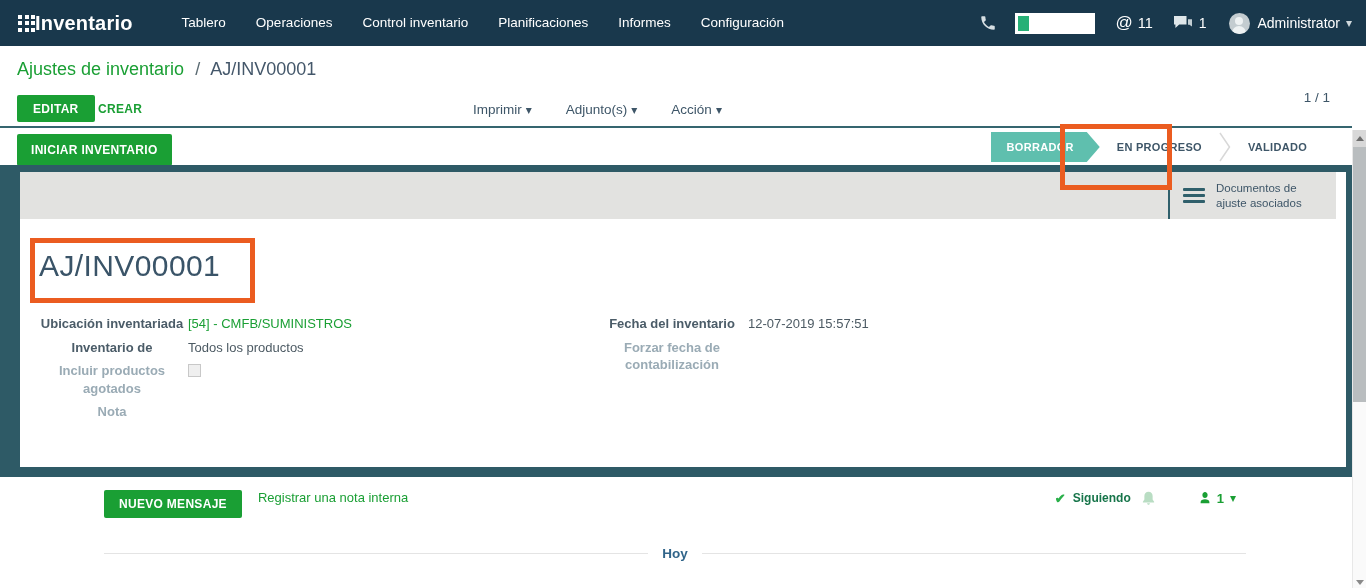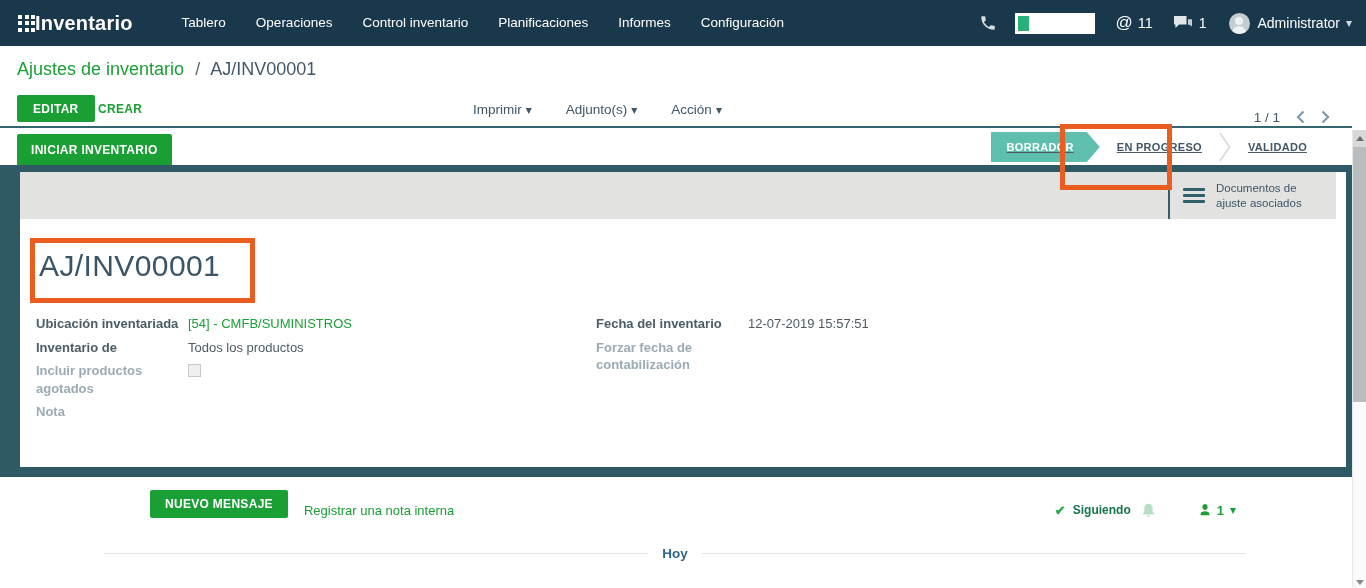--- a/index.html
+++ b/index.html
@@ -44,31 +44,31 @@
   .control-row { position:absolute; top:90px; left:0; width:1352px; height:38px; background:#fff;padding-left:16px; }
   .btn-green {
     background:#1a9f34; color:#fff; border:none; border-radius:2px;
     font-size:12px; font-weight:bold; font-family:inherit; letter-spacing:.3px; cursor:pointer;
   }
   .edit-btn { position:absolute; left:17px; top:5px; height:27px; padding:0 16px; }
   .create-link { position:absolute; left:98px; top:0; line-height:38px; color:#1a9f34; font-size:12px; font-weight:bold; letter-spacing:.3px; cursor:pointer; }
   .cp-menus { position:absolute; left:473px; top:0; height:38px; display:flex; align-items:center; gap:34px; }
   .cp-menus .menu { color:#3e5668; font-size:13.5px; cursor:pointer; }
   .cp-menus .caret { color:#3e5668; margin-left:4px; }
-  .pager { position:absolute; right:22px; top:8px; height:38px; display:flex; align-items:center; gap:16px; }
+  .pager { position:absolute; right:22px; top:0; height:38px; display:flex; align-items:center; gap:16px;flex-direction:column; }
   .pager .val { color:#3e5668; font-size:13.5px; cursor:pointer; }
   .pager svg { cursor:pointer; }
 
   
   .status-row {
     position:absolute; top:126px; left:0; width:1352px; height:39px;
     background:#fff; border-top:2px solid #35656f;
   }
   .start-btn { position:absolute; left:17px; top:6px; height:32px; padding:0 14px; }
-  .steps { position:absolute; right:28px; top:4px; height:30px; display:flex; align-items:flex-start;text-decoration:underline; }
+  .steps { position:absolute; right:28px; top:4px; height:30px; display:flex; align-items:flex-start; }
   .step { font-size:11px; font-weight:bold; color:#3e5668; letter-spacing:.3px; cursor:pointer; }
   .step.plain { padding:0 17px; line-height:30px; }
   .step.active {
     background:#5fbfae; color:#fff; line-height:30px; padding:0 26px 0 16px;
     clip-path:polygon(0 0, calc(100% - 13px) 0, 100% 50%, calc(100% - 13px) 100%, 0 100%);
   }
   .step-sep { display:block; }
 
   
   .content-bg { position:absolute; top:165px; left:0; width:1366px; height:312px; background:#2e5a66; }
@@ -83,33 +83,33 @@
   .doc-button .lbl { font-size:11.5px; color:#3e5668; line-height:1.3; width:104px; }
 
   .record-title { position:absolute; left:39px; top:249px; font-size:30px; color:#3a5468; letter-spacing:.4px; }
 
   
   .ann { position:absolute; border:5px solid #eb5c20; z-index:60; pointer-events:none; background:transparent; }
   .ann-status { left:1060px; top:124px; width:112px; height:66px; }
   .ann-title  { left:30px;  top:238px; width:225px; height:65px; }
 
   
-  .fields { position:absolute; top:315px; left:36px; width:1294px; display:flex; font-size:13px; }
+  .fields { position:absolute; top:315px; left:36px; width:1294px; display:flex; font-size:13px;text-align:center; }
   .fcol { width:560px; }
   .fcol.right { }
   .frow { display:flex; margin-bottom:6px; line-height:17.5px; }
   .frow .flabel { width:152px; flex-shrink:0; font-weight:bold; color:#4b5c68; }
   .frow .flabel.muted { color:#9aabb5; }
   .frow .fvalue { color:#4c5a63; }
   .frow .fvalue.link { color:#1a9f34; cursor:pointer; }
   .fcheckbox { width:13px; height:13px; border:1px solid #c8c8c8; background:#efefef; margin-top:2px; cursor:pointer; }
 
   
   .chatter { position:absolute; top:477px; left:0; width:1352px; height:111px; background:#fff; }
-  .chatter-toolbar { position:absolute; top:13px; left:104px; right:116px; display:flex; align-items:flex-end;margin-left:46px; }
+  .chatter-toolbar { position:absolute; top:13px; left:104px; right:116px; display:flex; align-items:flex-start; }
   .nm-btn { height:28px; padding:0 15px; }
   .log-link { margin-left:16px; color:#1a9f34; font-size:13px; cursor:pointer; }
   .follow-cluster { margin-left:auto; display:flex; align-items:center; }
   .check { color:#2ab04a; font-size:13px; font-weight:bold; margin-right:7px; }
   .following { color:#17754a; font-size:12px; font-weight:bold; cursor:pointer; }
   .bell { margin-left:10px; cursor:pointer; }
   .followers { display:flex; align-items:center; margin-left:42px; cursor:pointer; }
   .followers .cnt { color:#1a9f34; font-size:13px; font-weight:bold; margin-left:5px; }
   .followers .caret { color:#1a9f34; }
   .date-divider { position:absolute; top:76px; left:104px; width:1142px; border-top:1px solid #e4e4e4; text-align:center; }

